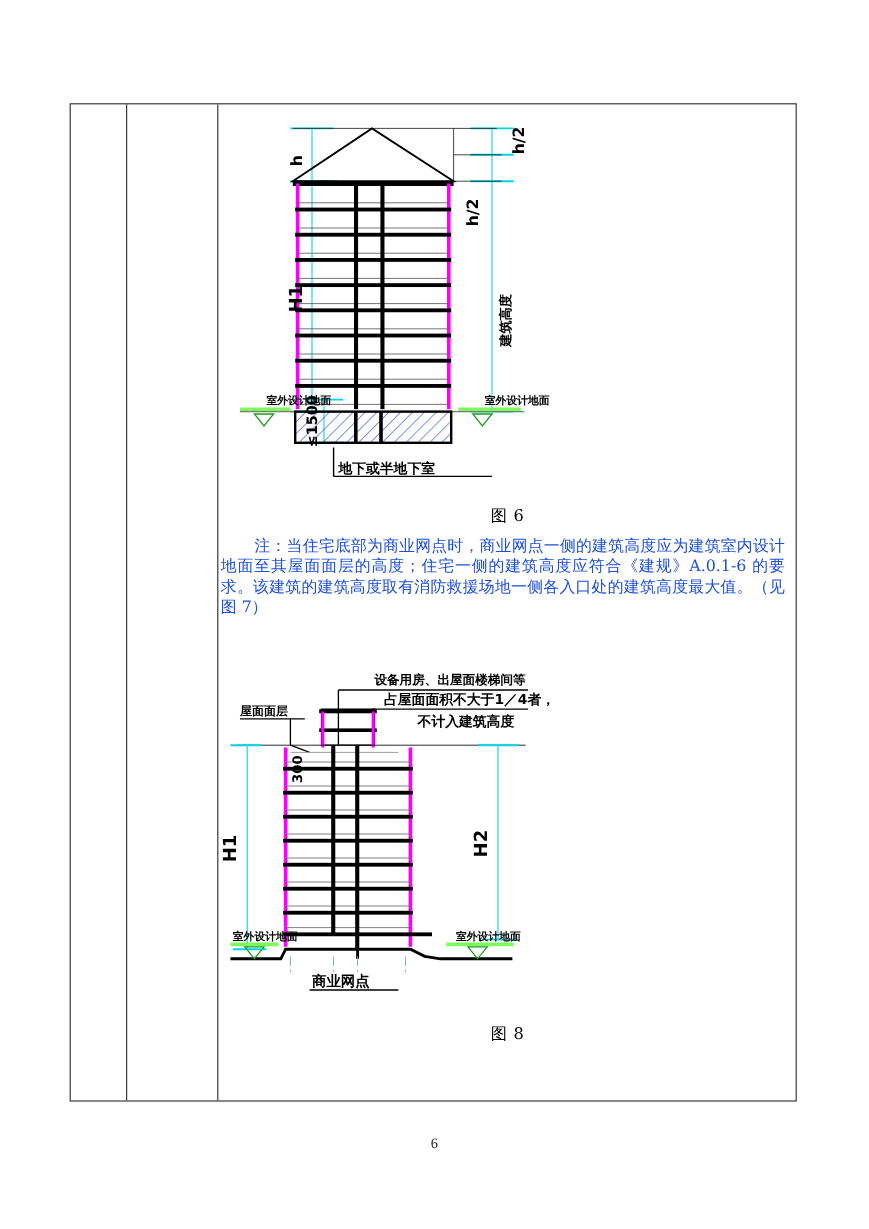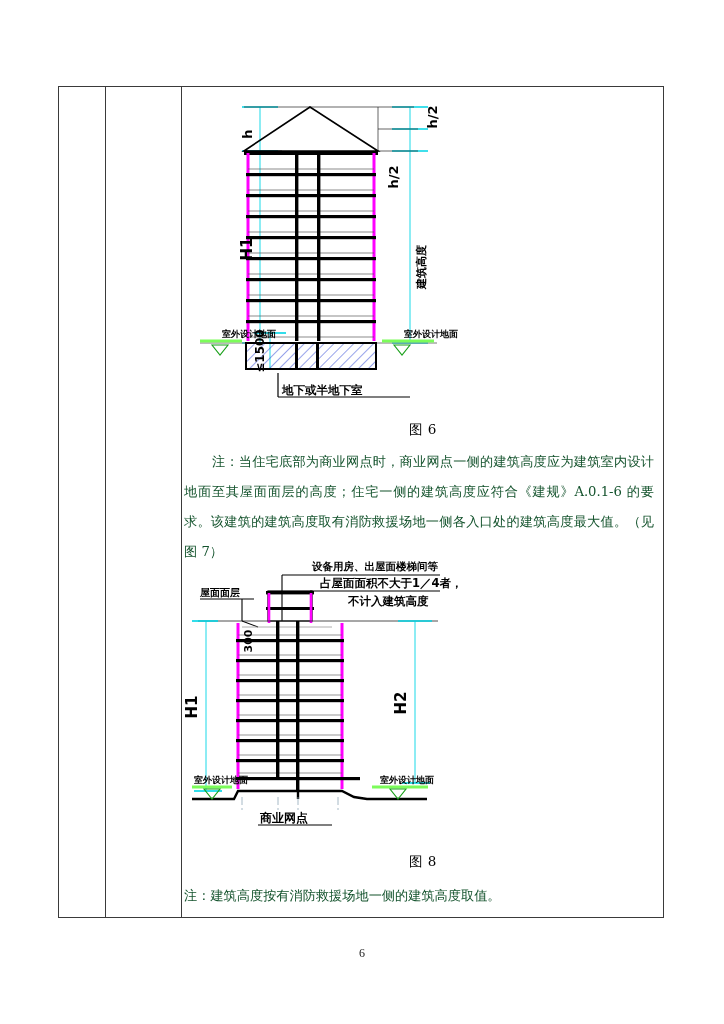--- a/index.html
+++ b/index.html
@@ -74,24 +74,24 @@
   #fig6-caption { top: 334px; }
   #fig7-caption { top: 766px; }
 
   
   .note-para {
     position: absolute;
     left: 2px;
     width: 470px;
     font-family: "DejaVu Serif", "Liberation Serif", serif;
     font-size: 13.2px;
-    line-height: 30px;
+    line-height: 17px;
     text-align: justify;
     text-justify: inter-ideograph;
-    color: #14532d;
+    color: #1d4ed8;
   }
   #note-1 { top: 360px; text-indent: 28px; }
   #note-2 { top: 794px; }
 
   
   #page-number {
     position: absolute;
     left: 0; right: 0;
     top: 946px;
     text-align: center;
@@ -350,20 +350,19 @@
           <text class="cad-txt" x="12" y="228" font-size="9">室外设计地面</text>
 
           <text class="cad-txt" x="198" y="228" font-size="9">室外设计地面</text>
 
           <text class="cad-txt" x="78" y="267" font-size="12">商业网点</text>
         </svg>
       </div>
 
       <div class="fig-caption" id="fig7-caption">图 8</div>
 
-      <div class="note-para" id="note-2">注：建筑高度按有消防救援场地一侧的建筑高度取值。</div>
 
     </div>
   </div>
 
   <div id="page-number">6</div>
 
 </div>
 
 </body></html>

